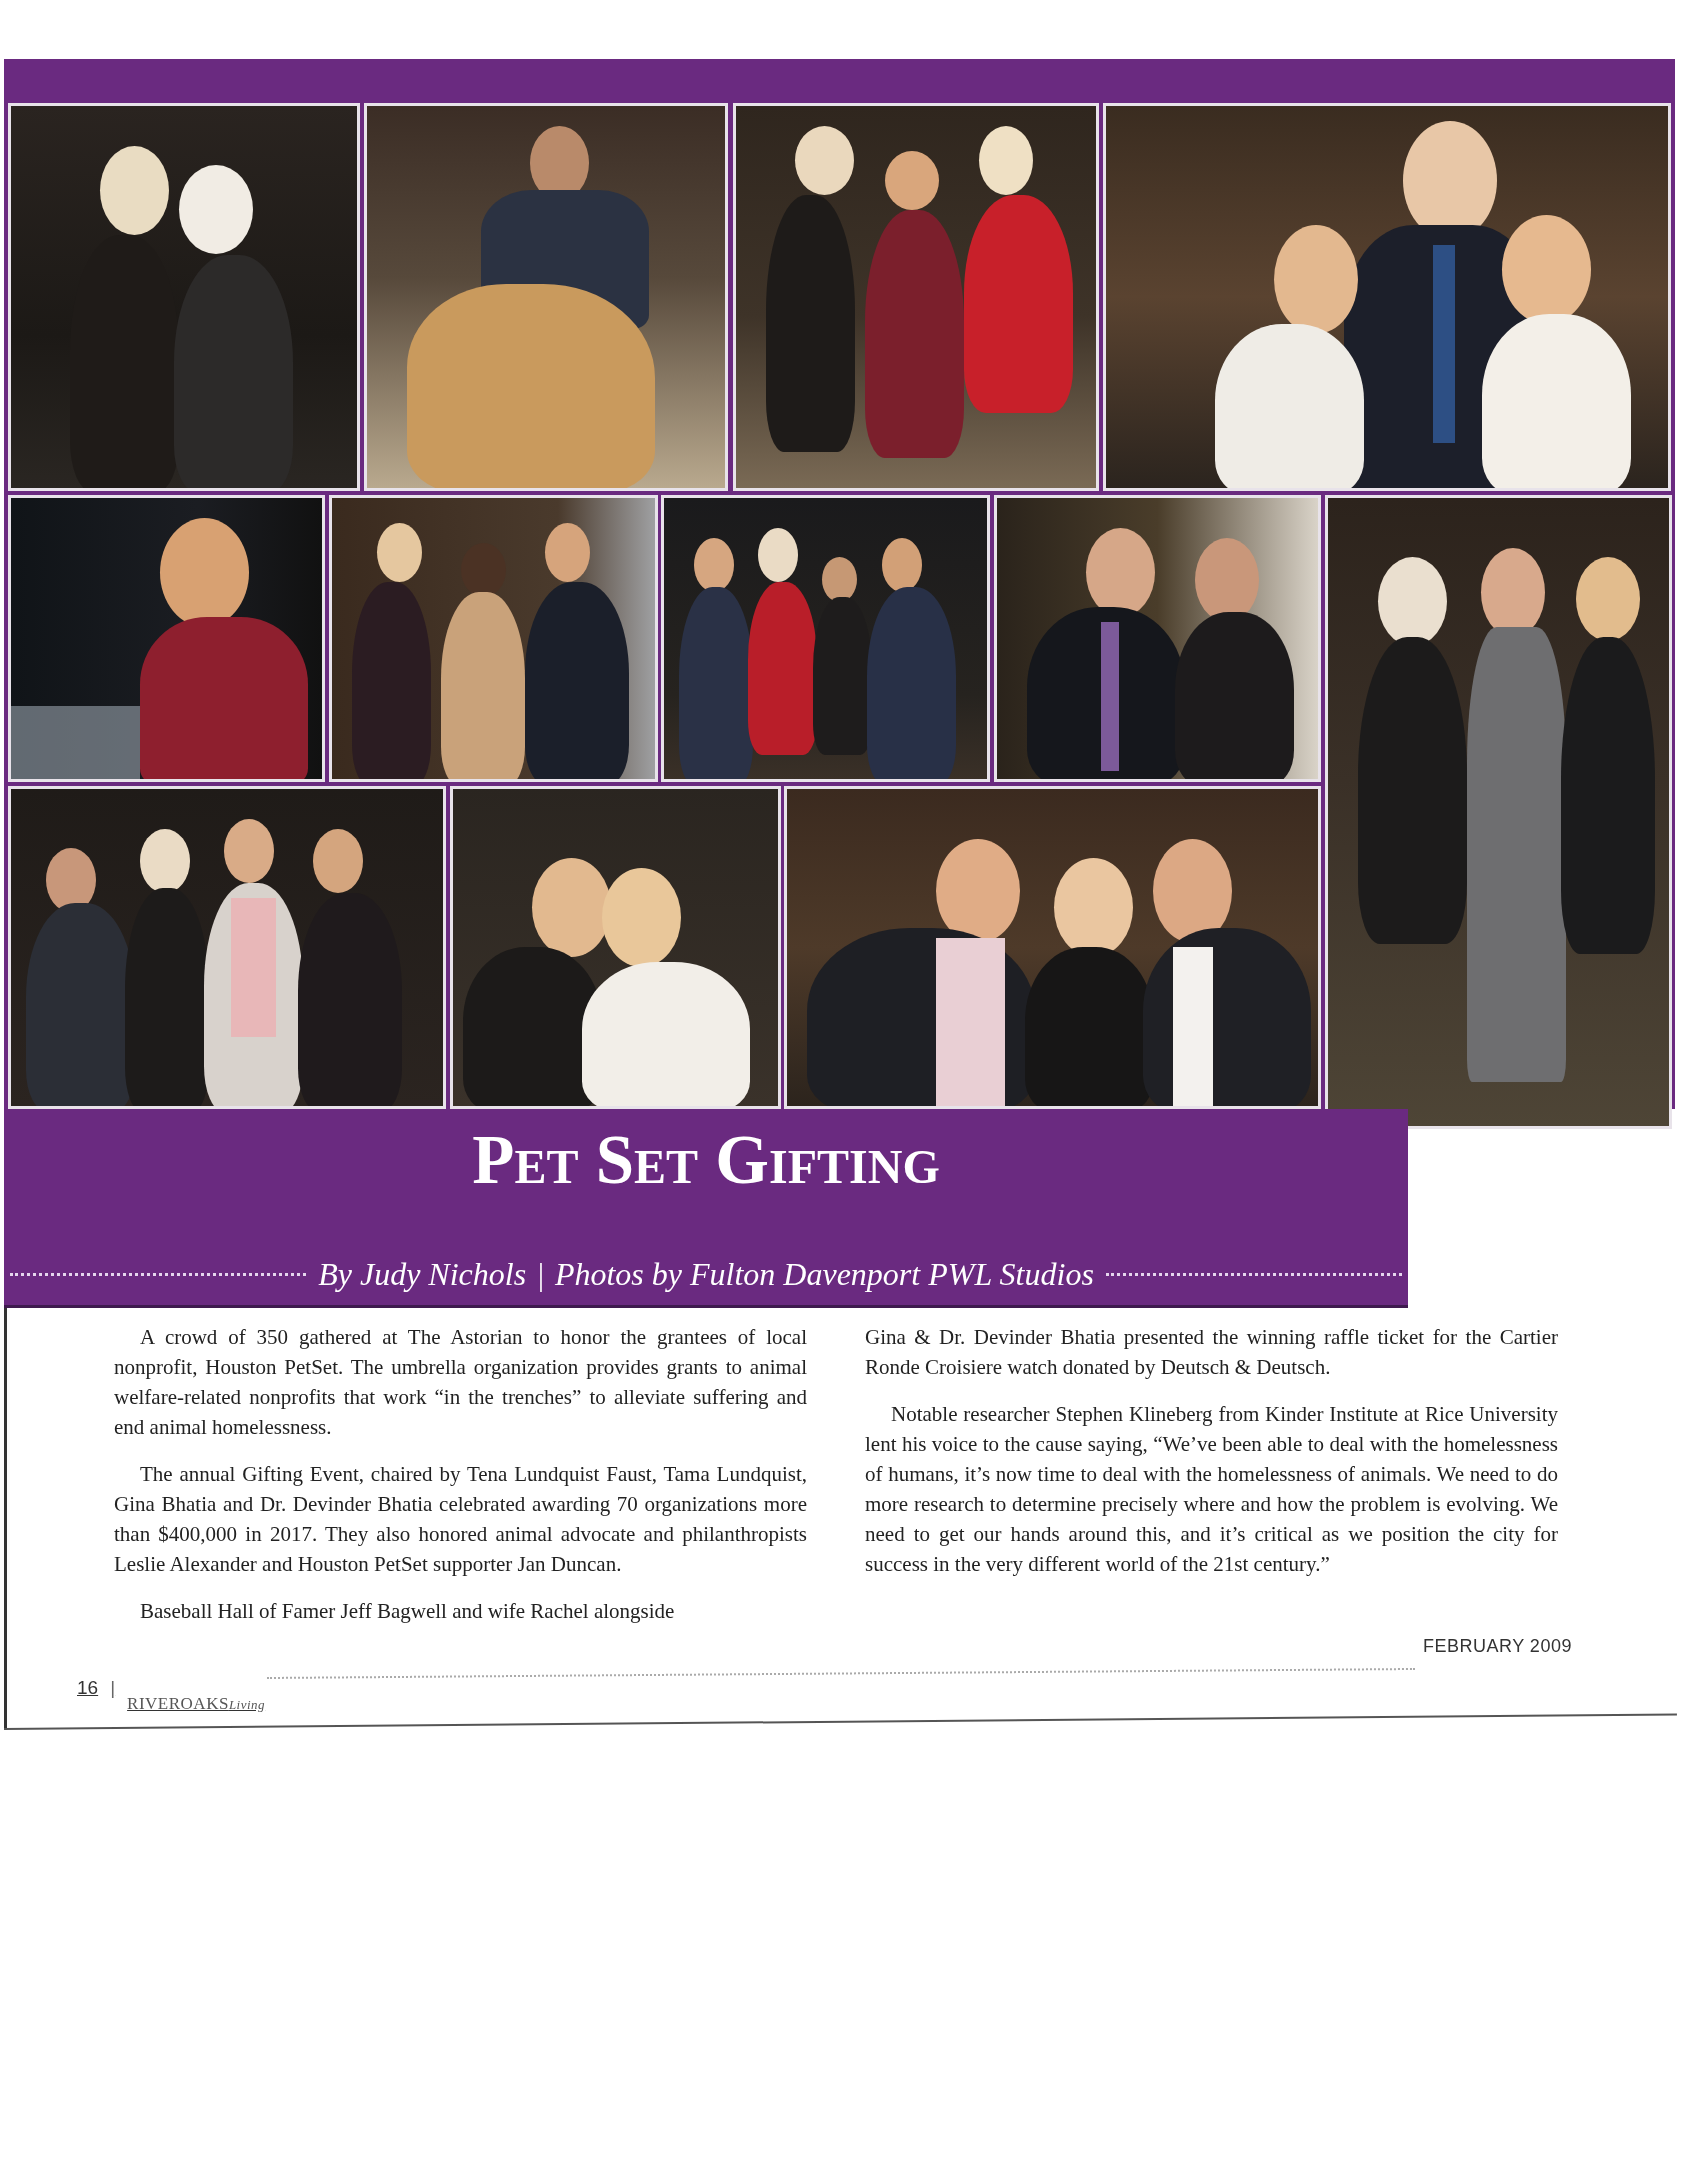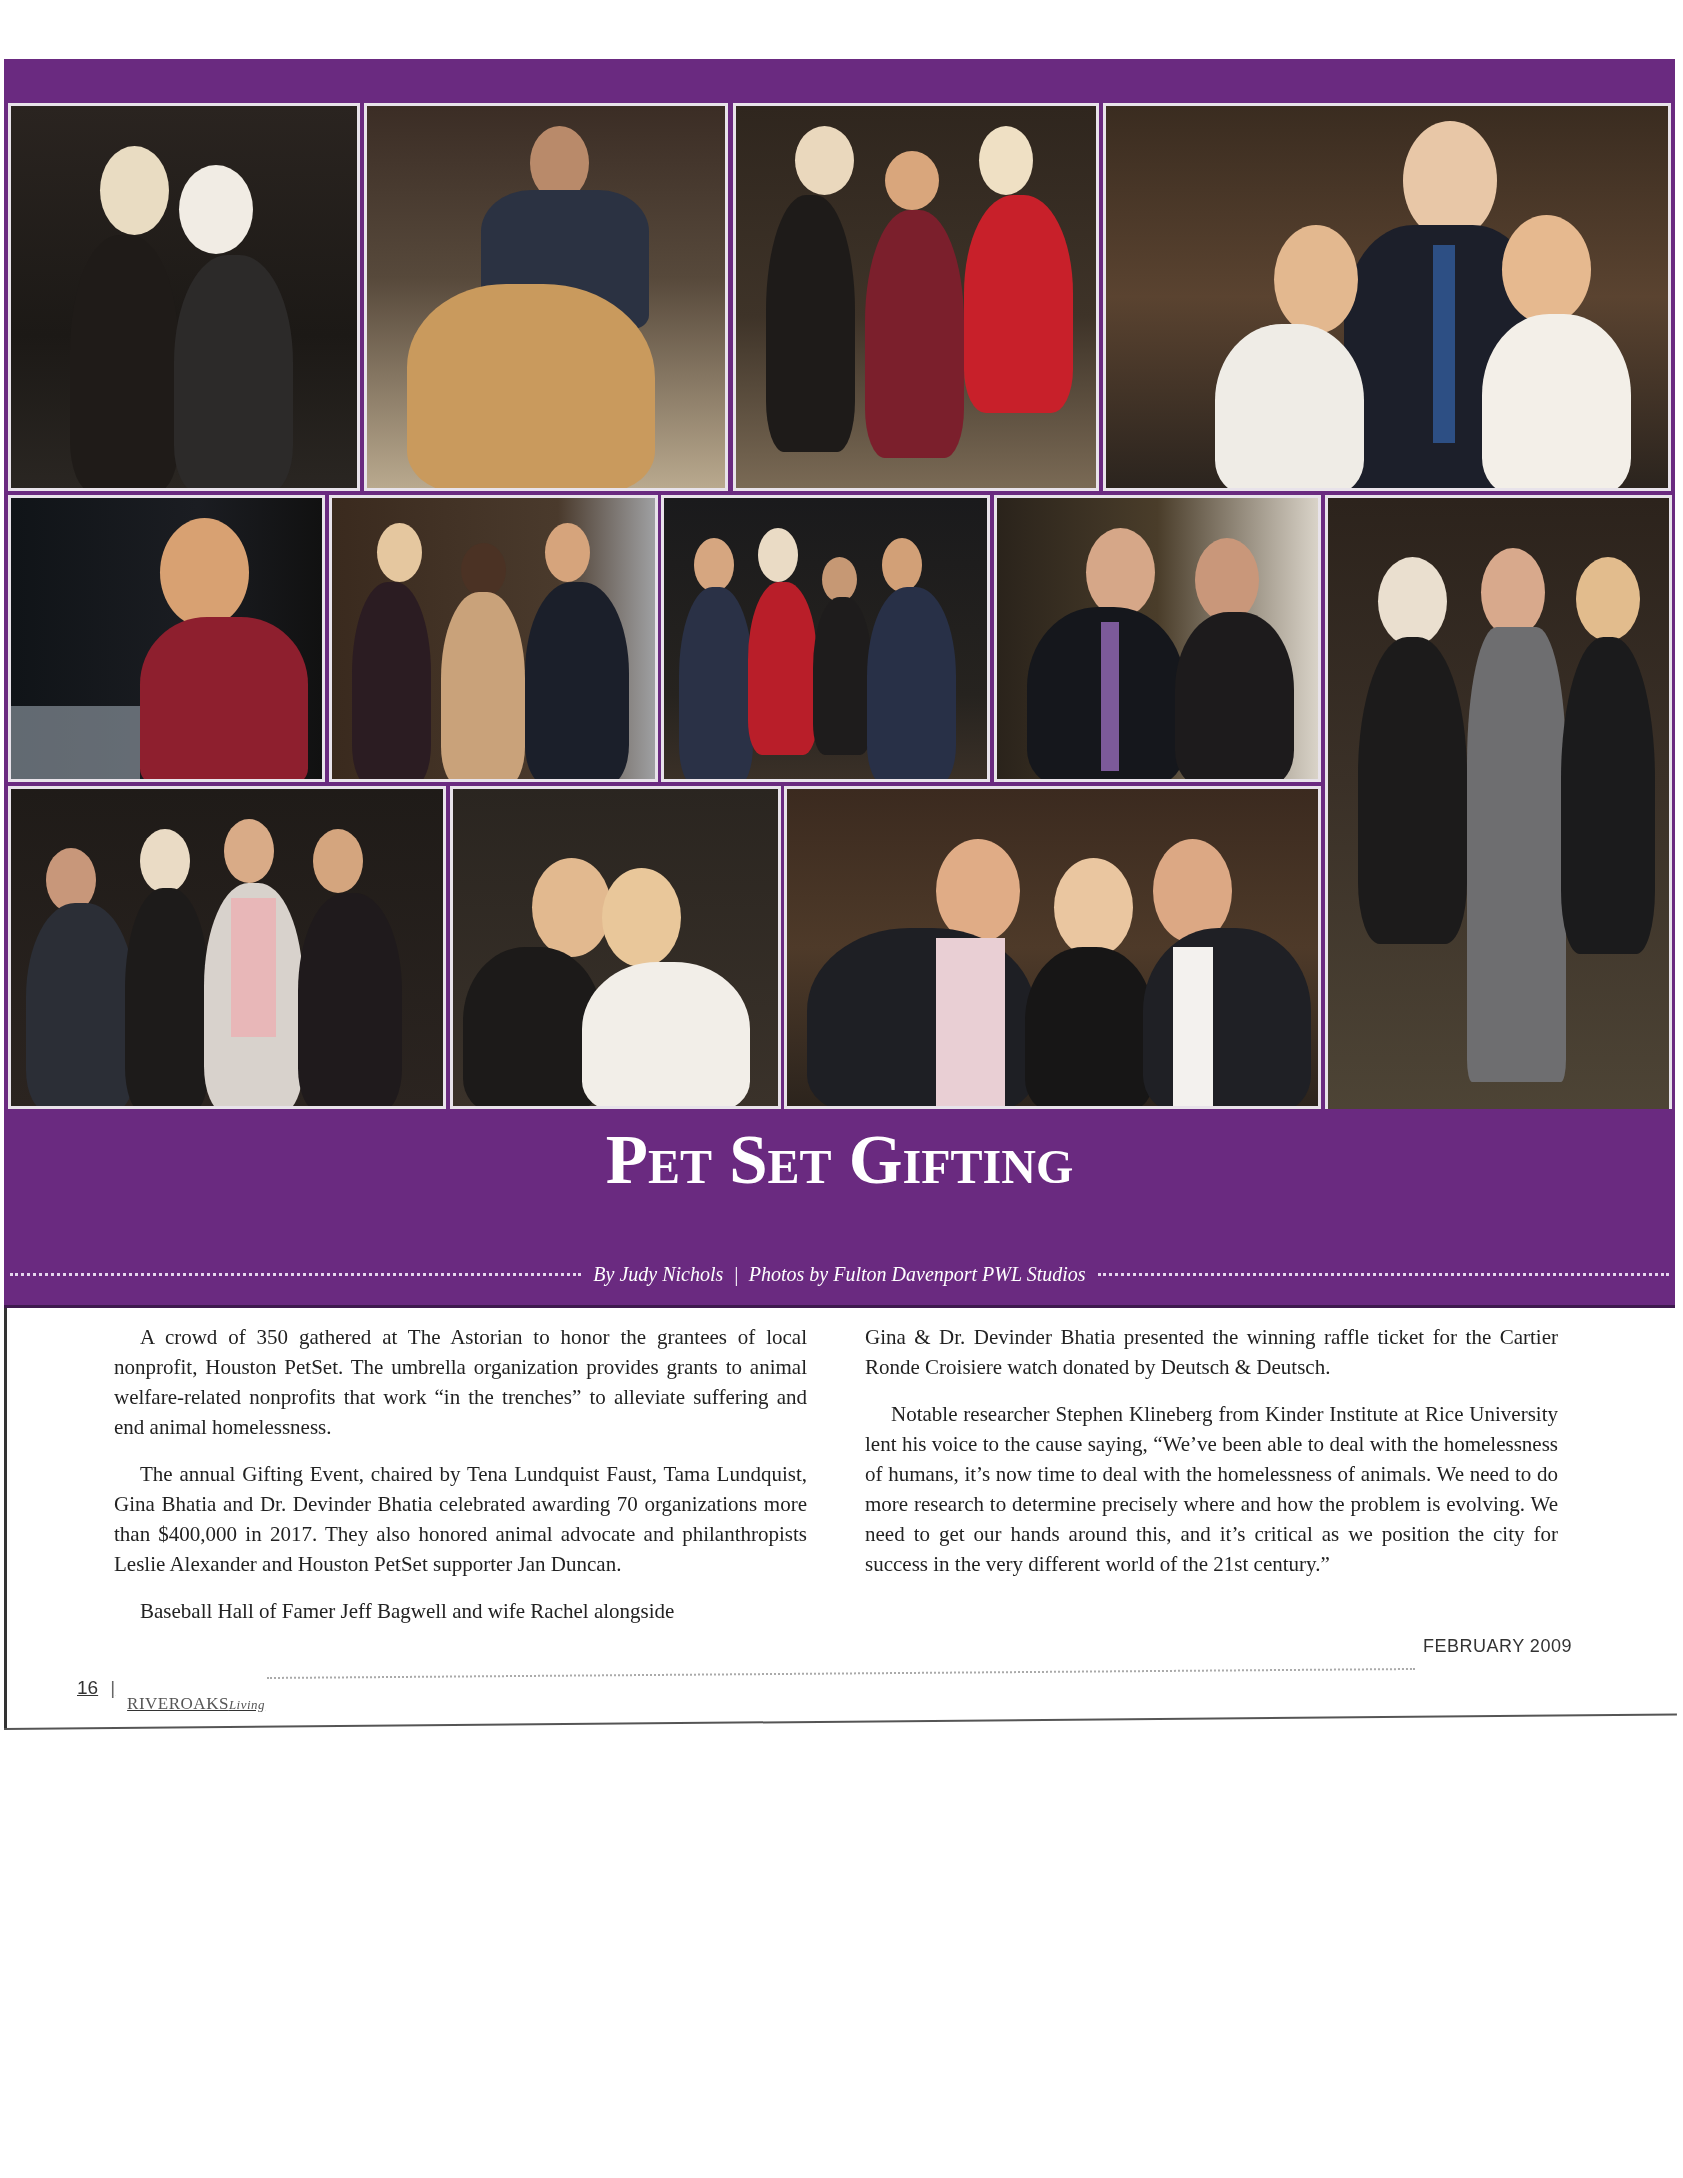--- a/index.html
+++ b/index.html
@@ -3,26 +3,26 @@
 <meta charset="utf-8">
 <style>
   html,body{margin:0;padding:0;}
   body{width:1683px;height:2178px;background:#ffffff;position:relative;overflow:hidden;font-family:"Liberation Serif","DejaVu Serif",serif;}
   .page{position:absolute;left:4px;top:59px;width:1675px;height:1671px;background:#fff;border-left:3px solid #333;}
   .topband{position:absolute;left:4px;top:59px;width:1671px;height:40px;background:#6a2a80;}
   .grid{position:absolute;left:4px;top:99px;width:1671px;height:1010px;background:#6a2a80;}
   .photo{position:absolute;border:3px solid #e8e3ea;box-sizing:border-box;overflow:hidden;}
   .photo .fig{position:absolute;border-radius:45% 45% 20% 20%;}
   .photo .head{position:absolute;border-radius:50%;}
-  .banner{position:absolute;left:4px;top:1109px;width:1671px;height:196px;background:#6a2a80;border-bottom:3px solid #3e1a4e;}
+  .banner{position:absolute;left:4px;top:1109px;width:1404px;height:196px;background:#6a2a80;border-bottom:3px solid #3e1a4e;}
   .title{position:absolute;left:0;right:0;top:12px;text-align:center;color:#fff;font-family:"Liberation Serif",serif;font-weight:bold;font-size:69px;letter-spacing:0px;line-height:79px;font-variant:small-caps;}
   .subtitle{position:absolute;left:0;right:0;top:79px;text-align:center;color:#fff;font-family:"Liberation Serif",serif;font-style:italic;font-size:46px;line-height:59px;}
   .byline-row{position:absolute;left:6px;right:6px;top:147px;height:36px;display:flex;align-items:center;}
   .dots{flex:1;border-top:3px dotted #e6d6ee;height:0;}
-  .byline{color:#fff;font-style:italic;font-size:20px;padding:0 12px;white-space:nowrap;}
+  .byline{color:#fff;font-style:italic;font-size:32px;padding:0 12px;white-space:nowrap;}
   .byline .sep{padding:0 10px;}
   .col{position:absolute;top:1322px;width:693px;font-size:21px;line-height:30px;color:#222;text-align:justify;}
   .col p{margin:0 0 17px 0;text-indent:26px;}
   .col p.noindent{text-indent:0;}
   .col1{left:103px;margin-left:11px;}
   .col2{left:865px;}
   .footer-left{position:absolute;left:77px;top:1662px;font-family:"Liberation Sans",sans-serif;font-size:19px;color:#333;display:flex;align-items:center;text-decoration:underline;}
   .footer-left .bar{padding:0 12px;color:#666;}
   .brand{font-family:"Liberation Serif",serif;font-size:17px;color:#555;letter-spacing:0.5px;margin-top:32px;}
   .brand i{font-size:13px;}

